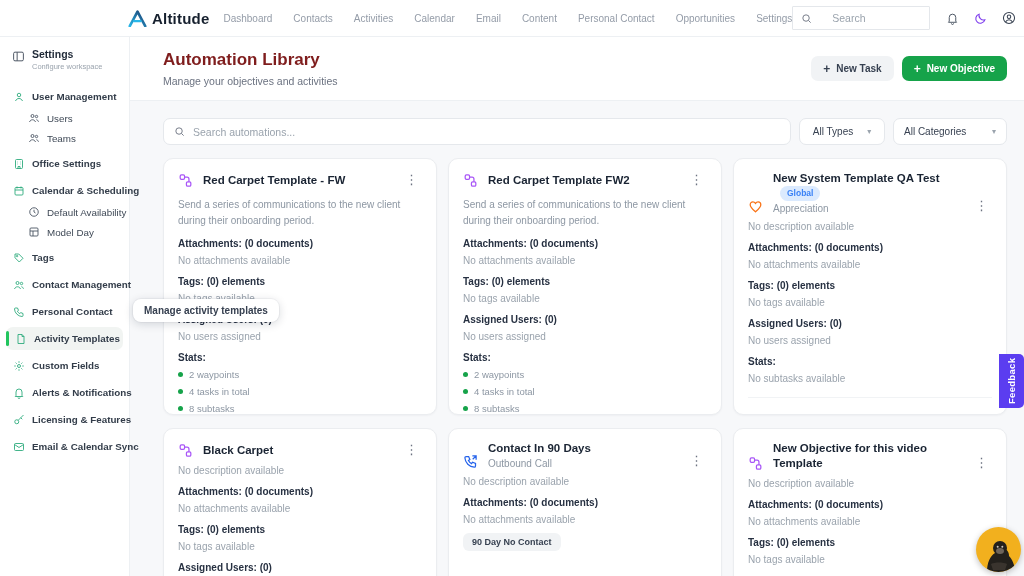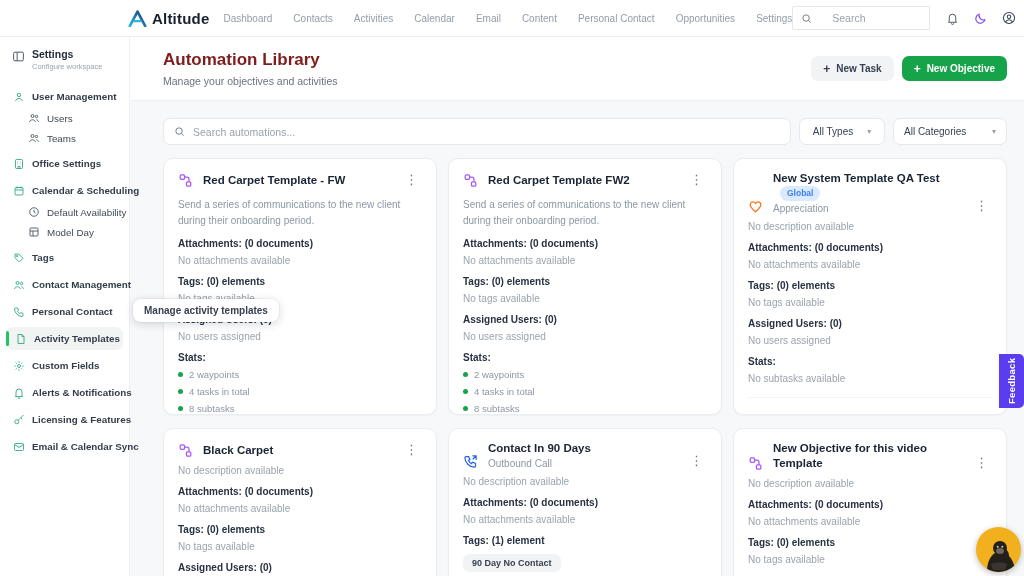--- a/index.html
+++ b/index.html
@@ -570,21 +570,20 @@
         </span>
         <div>
           <div class="card-title">Contact In 90 Days</div>
           <div class="card-sub">Outbound Call</div>
         </div>
         <span class="kebab">⋮</span>
       </div>
       <div class="muted" style="margin-top:0;">No description available</div>
       <div class="lbl">Attachments: (0 documents)</div>
       <div class="muted">No attachments available</div>
-      <div class="lbl">Tags: (1) element</div>
       <div><span class="tag-pill">90 Day No Contact</span></div>
 
     </div>
 
     <div class="card">
       <div class="card-head">
         <span class="card-ic">
           <svg width="15" height="15" viewBox="0 0 24 24" fill="none" stroke="#a855f7" stroke-width="2">
               <rect x="3.5" y="3" width="7" height="7" rx="2"></rect>
               <rect x="13.5" y="14" width="7" height="7" rx="2"></rect>

